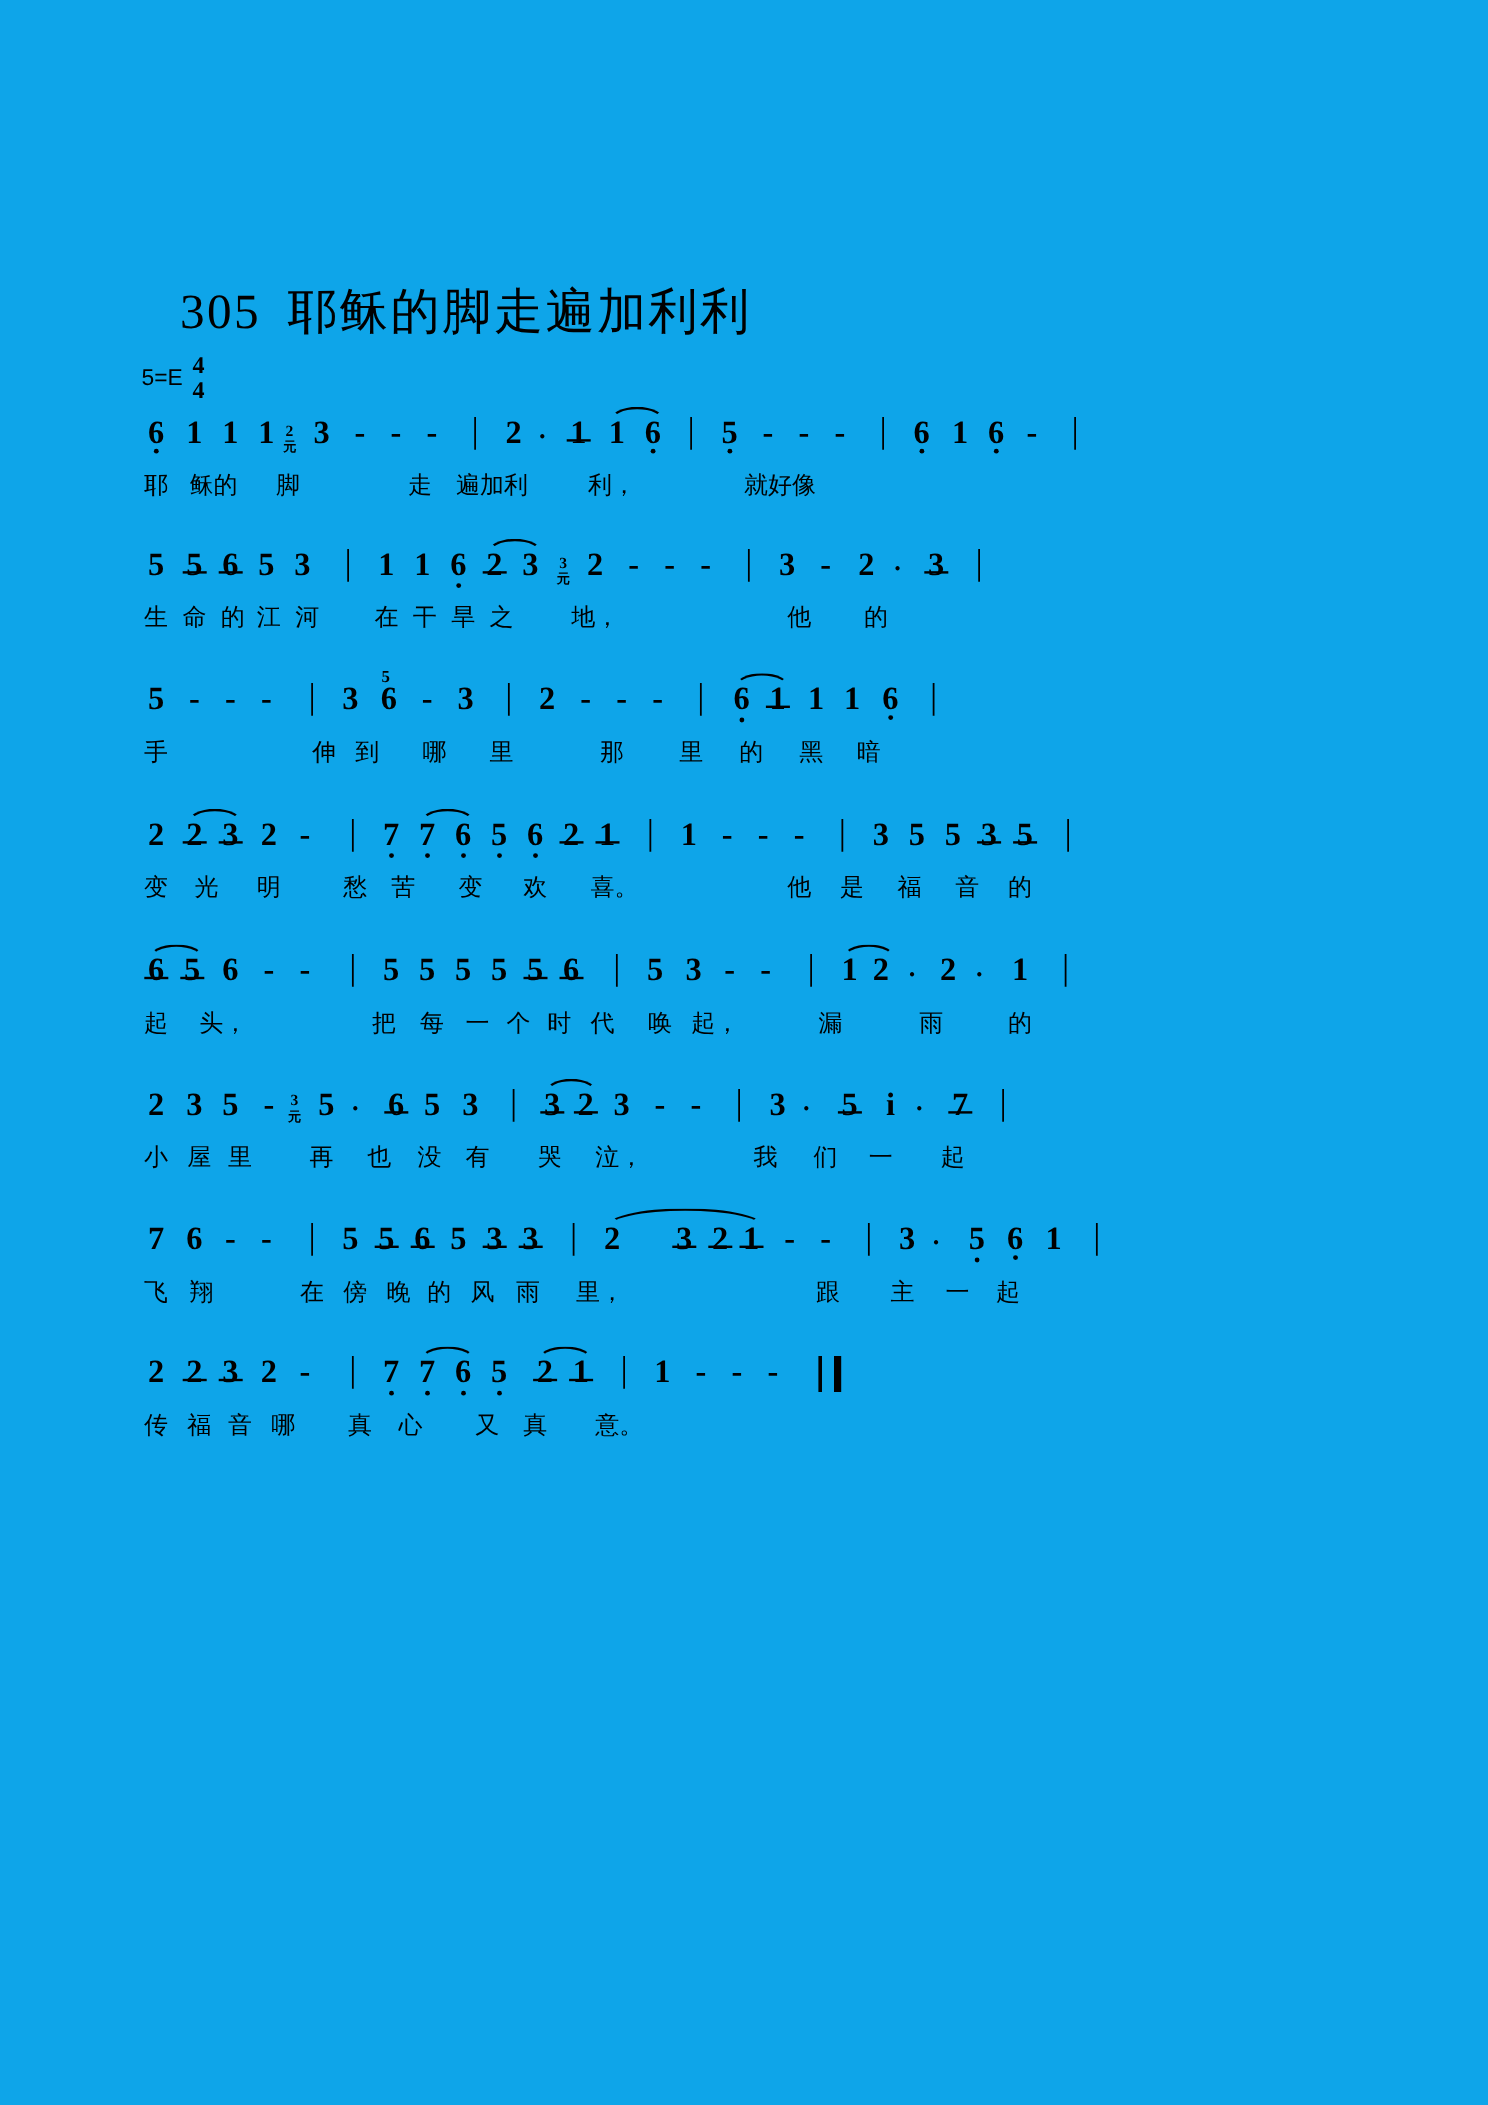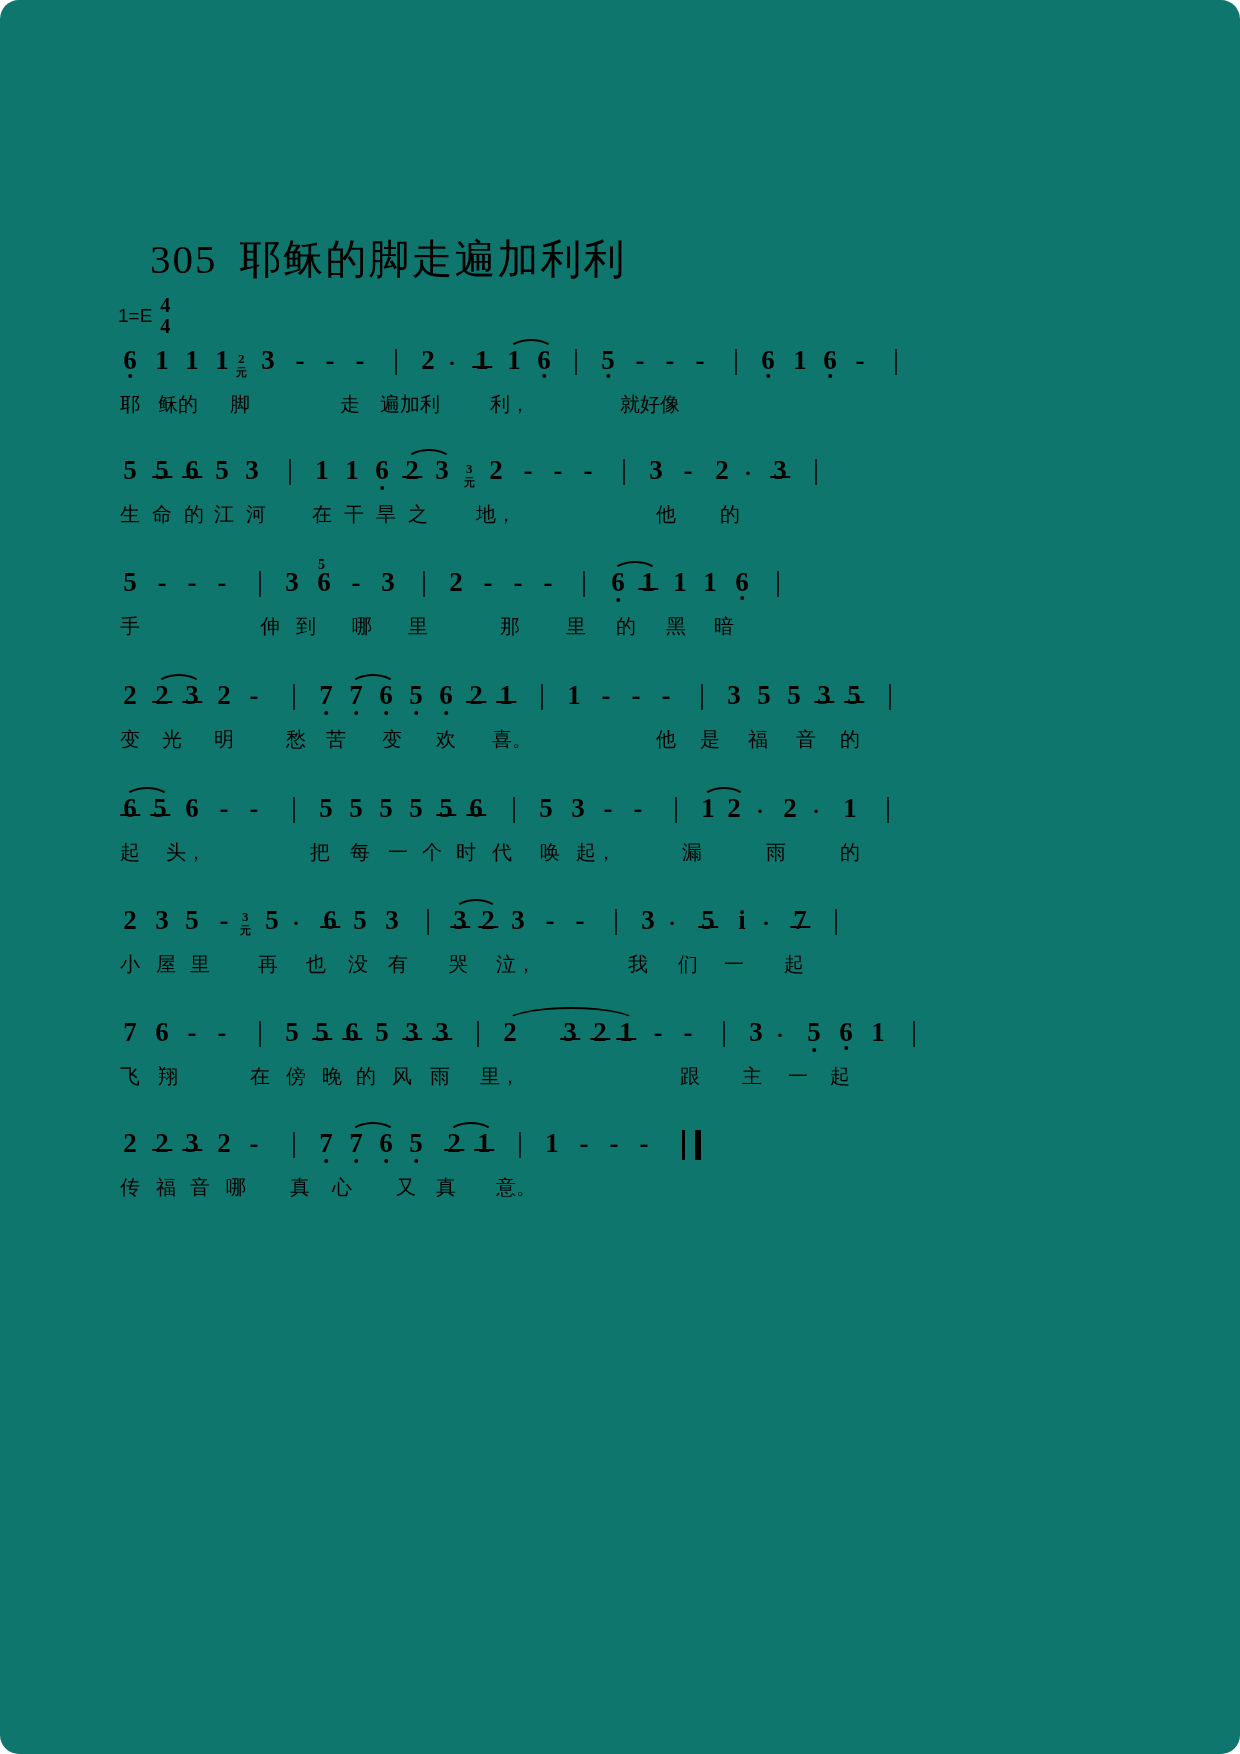--- a/index.html
+++ b/index.html
@@ -12,22 +12,21 @@
     height: 1754px;
     position: relative;
     font-family: "Liberation Serif", serif;
     color: #000000;
   }
   .page {
     position: absolute;
     left: 0; top: 0;
     width: 1240px;
     height: 1754px;
-    background: #0f766e;
-    border-radius: 19px;
+    background: #0ea5e9;
   }
   .title {
     position: absolute;
     left: 150px;
     top: 232px;
     font-family: "Liberation Serif", serif;
     font-size: 41px;
     letter-spacing: 2px;
     white-space: nowrap;
   }
@@ -150,21 +149,21 @@
 </head>
 <body>
 
 <div class="page">
 
   <div class="title">
     <span class="num">305</span><span>耶稣的脚走遍加利利</span>
   </div>
 
   <div class="keysig">
-    <span>1=E</span>
+    <span>5=E</span>
     <span class="frac">
       <span class="num">4</span>
       <span class="den">4</span>
     </span>
   </div>
 
   <div class="system" style="top:345px;">
     <div class="notes">
       <span class="n dotlow" style="left:20px;">6</span>
       <span class="n" style="left:52px;">1</span>

